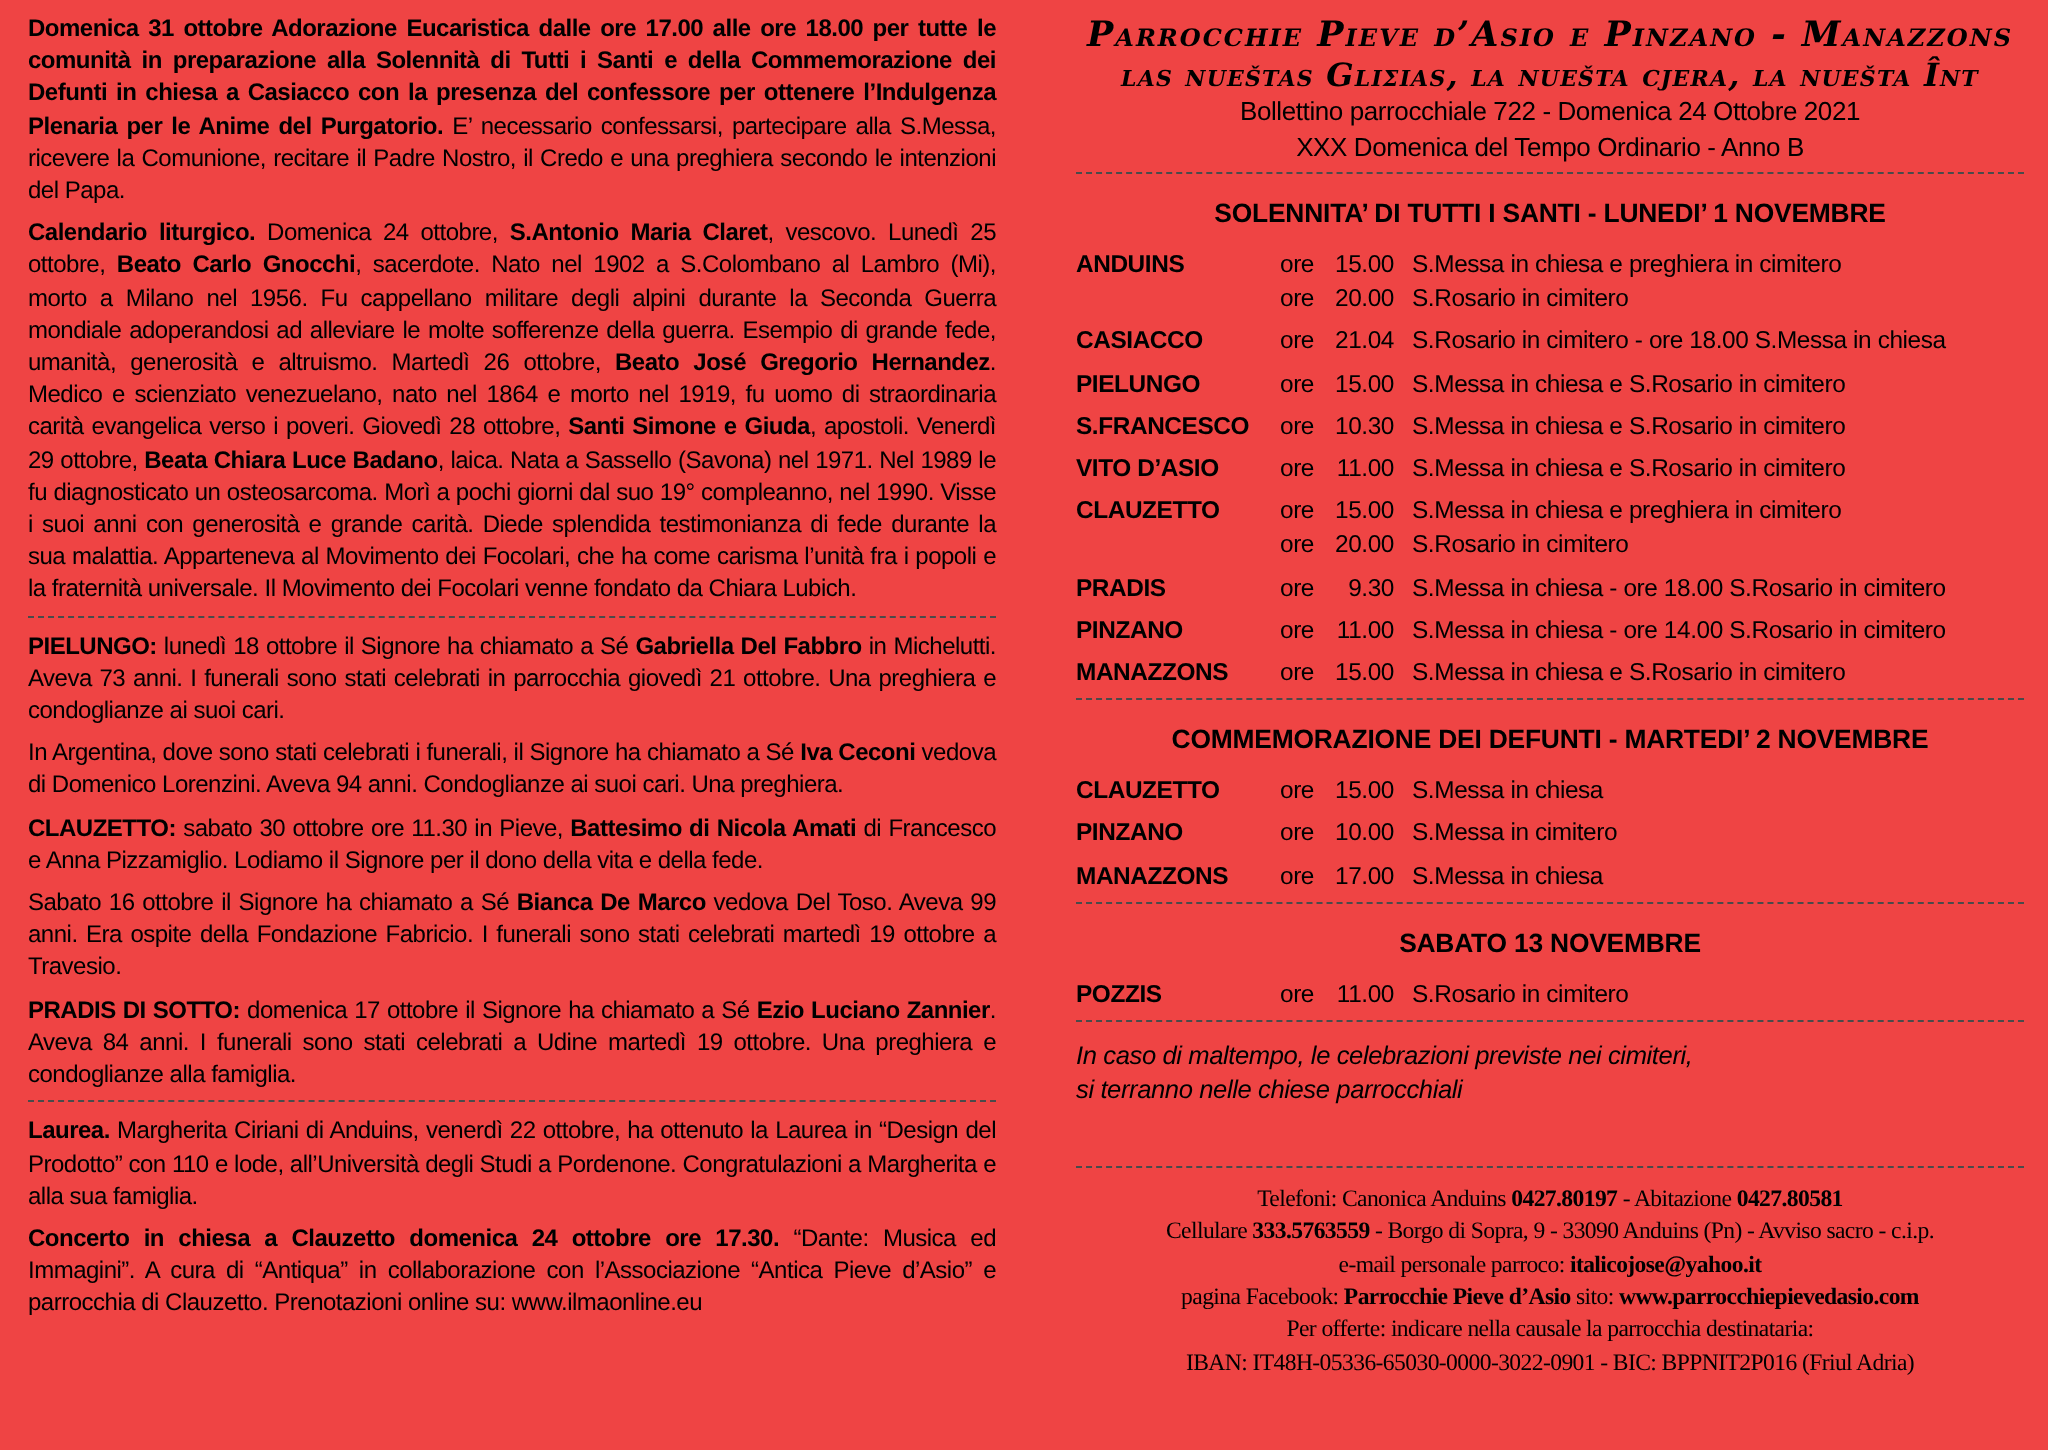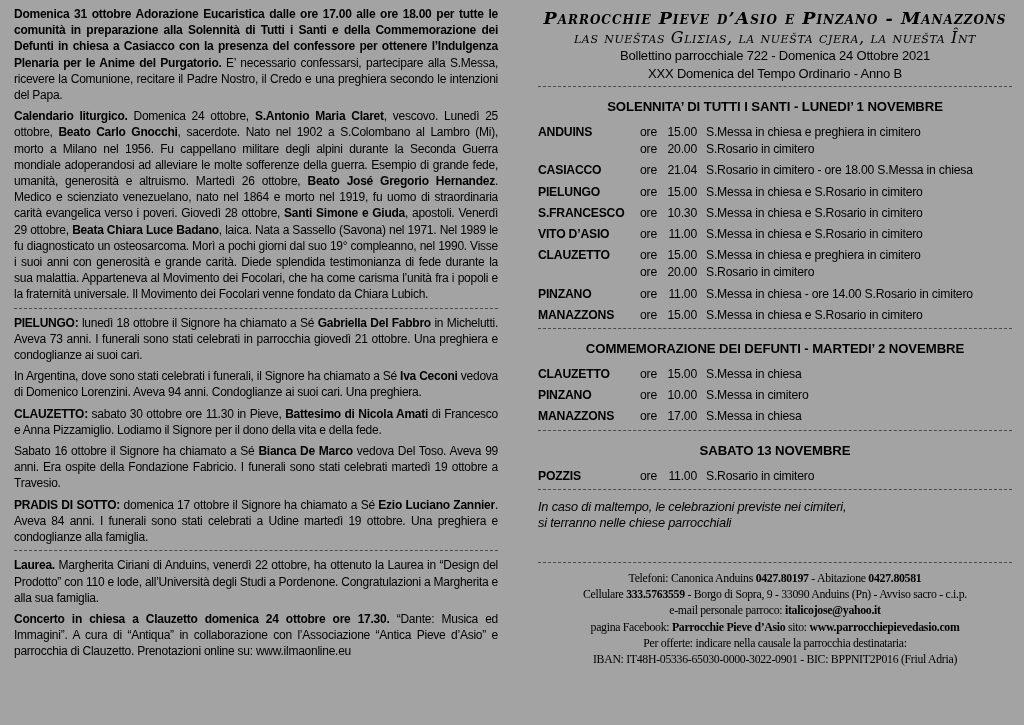--- a/index.html
+++ b/index.html
@@ -3,21 +3,21 @@
 <meta charset="utf-8">
 <style>
   * { box-sizing: border-box; }
   html, body { margin: 0; padding: 0; }
   body {
     width: 1024px; height: 725px;
     background: #ffffff; color: #000000;
     font-family: "Liberation Sans", sans-serif;
     overflow: hidden; position: relative;
   }
-  .page { position: absolute; inset: 0; background: #a3a3a3; }
+  .page { position: absolute; inset: 0; background: #ef4444; }
 
   
   .col-left {
     position: absolute; left: 14px; top: 6px; width: 484px;
   }
   .para {
     margin: 0 0 5px 0;
     font-size: 12px; line-height: 16.2px;
     text-align: justify; letter-spacing: -0.25px;
   }
@@ -35,21 +35,21 @@
   }
   .masthead { text-align: center; }
   .mast1 {
     font-family: "DejaVu Serif", serif;
     font-weight: bold; font-style: italic; font-variant: small-caps;
     font-size: 17.5px; line-height: 20px; letter-spacing: 1px;
     white-space: nowrap;
   }
   .mast2 {
     font-family: "DejaVu Serif", serif;
-    font-weight: normal; font-style: italic; font-variant: small-caps;
+    font-weight: bold; font-style: italic; font-variant: small-caps;
     font-size: 16px; line-height: 19px; letter-spacing: 0.6px;
     white-space: nowrap;
   }
   .mast3, .mast4 {
     font-weight: normal; font-size: 13px; line-height: 17.5px;
     letter-spacing: -0.2px; white-space: nowrap;
   }
   .col-right .dashsep { margin: 4px 0 6px 0; border-top-style: dashed; }
 
   .sec-title {
@@ -137,20 +137,26 @@
           </div>
         </div>
         <div class="sched-row">
           <div class="town">CLAUZETTO</div>
           <div class="lines">
             <div class="sched-line"><span class="ore">ore</span><span class="time">15.00</span><span class="desc">S.Messa in chiesa e preghiera in cimitero</span></div>
             <div class="sched-line"><span class="ore">ore</span><span class="time">20.00</span><span class="desc">S.Rosario in cimitero</span></div>
           </div>
         </div>
         <div class="sched-row">
+          <div class="town">PRADIS</div>
+          <div class="lines">
+            <div class="sched-line"><span class="ore">ore</span><span class="time">9.30</span><span class="desc">S.Messa in chiesa - ore 18.00 S.Rosario in cimitero</span></div>
+          </div>
+        </div>
+        <div class="sched-row">
           <div class="town">PINZANO</div>
           <div class="lines">
             <div class="sched-line"><span class="ore">ore</span><span class="time">11.00</span><span class="desc">S.Messa in chiesa - ore 14.00 S.Rosario in cimitero</span></div>
           </div>
         </div>
         <div class="sched-row">
           <div class="town">MANAZZONS</div>
           <div class="lines">
             <div class="sched-line"><span class="ore">ore</span><span class="time">15.00</span><span class="desc">S.Messa in chiesa e S.Rosario in cimitero</span></div>
           </div>

